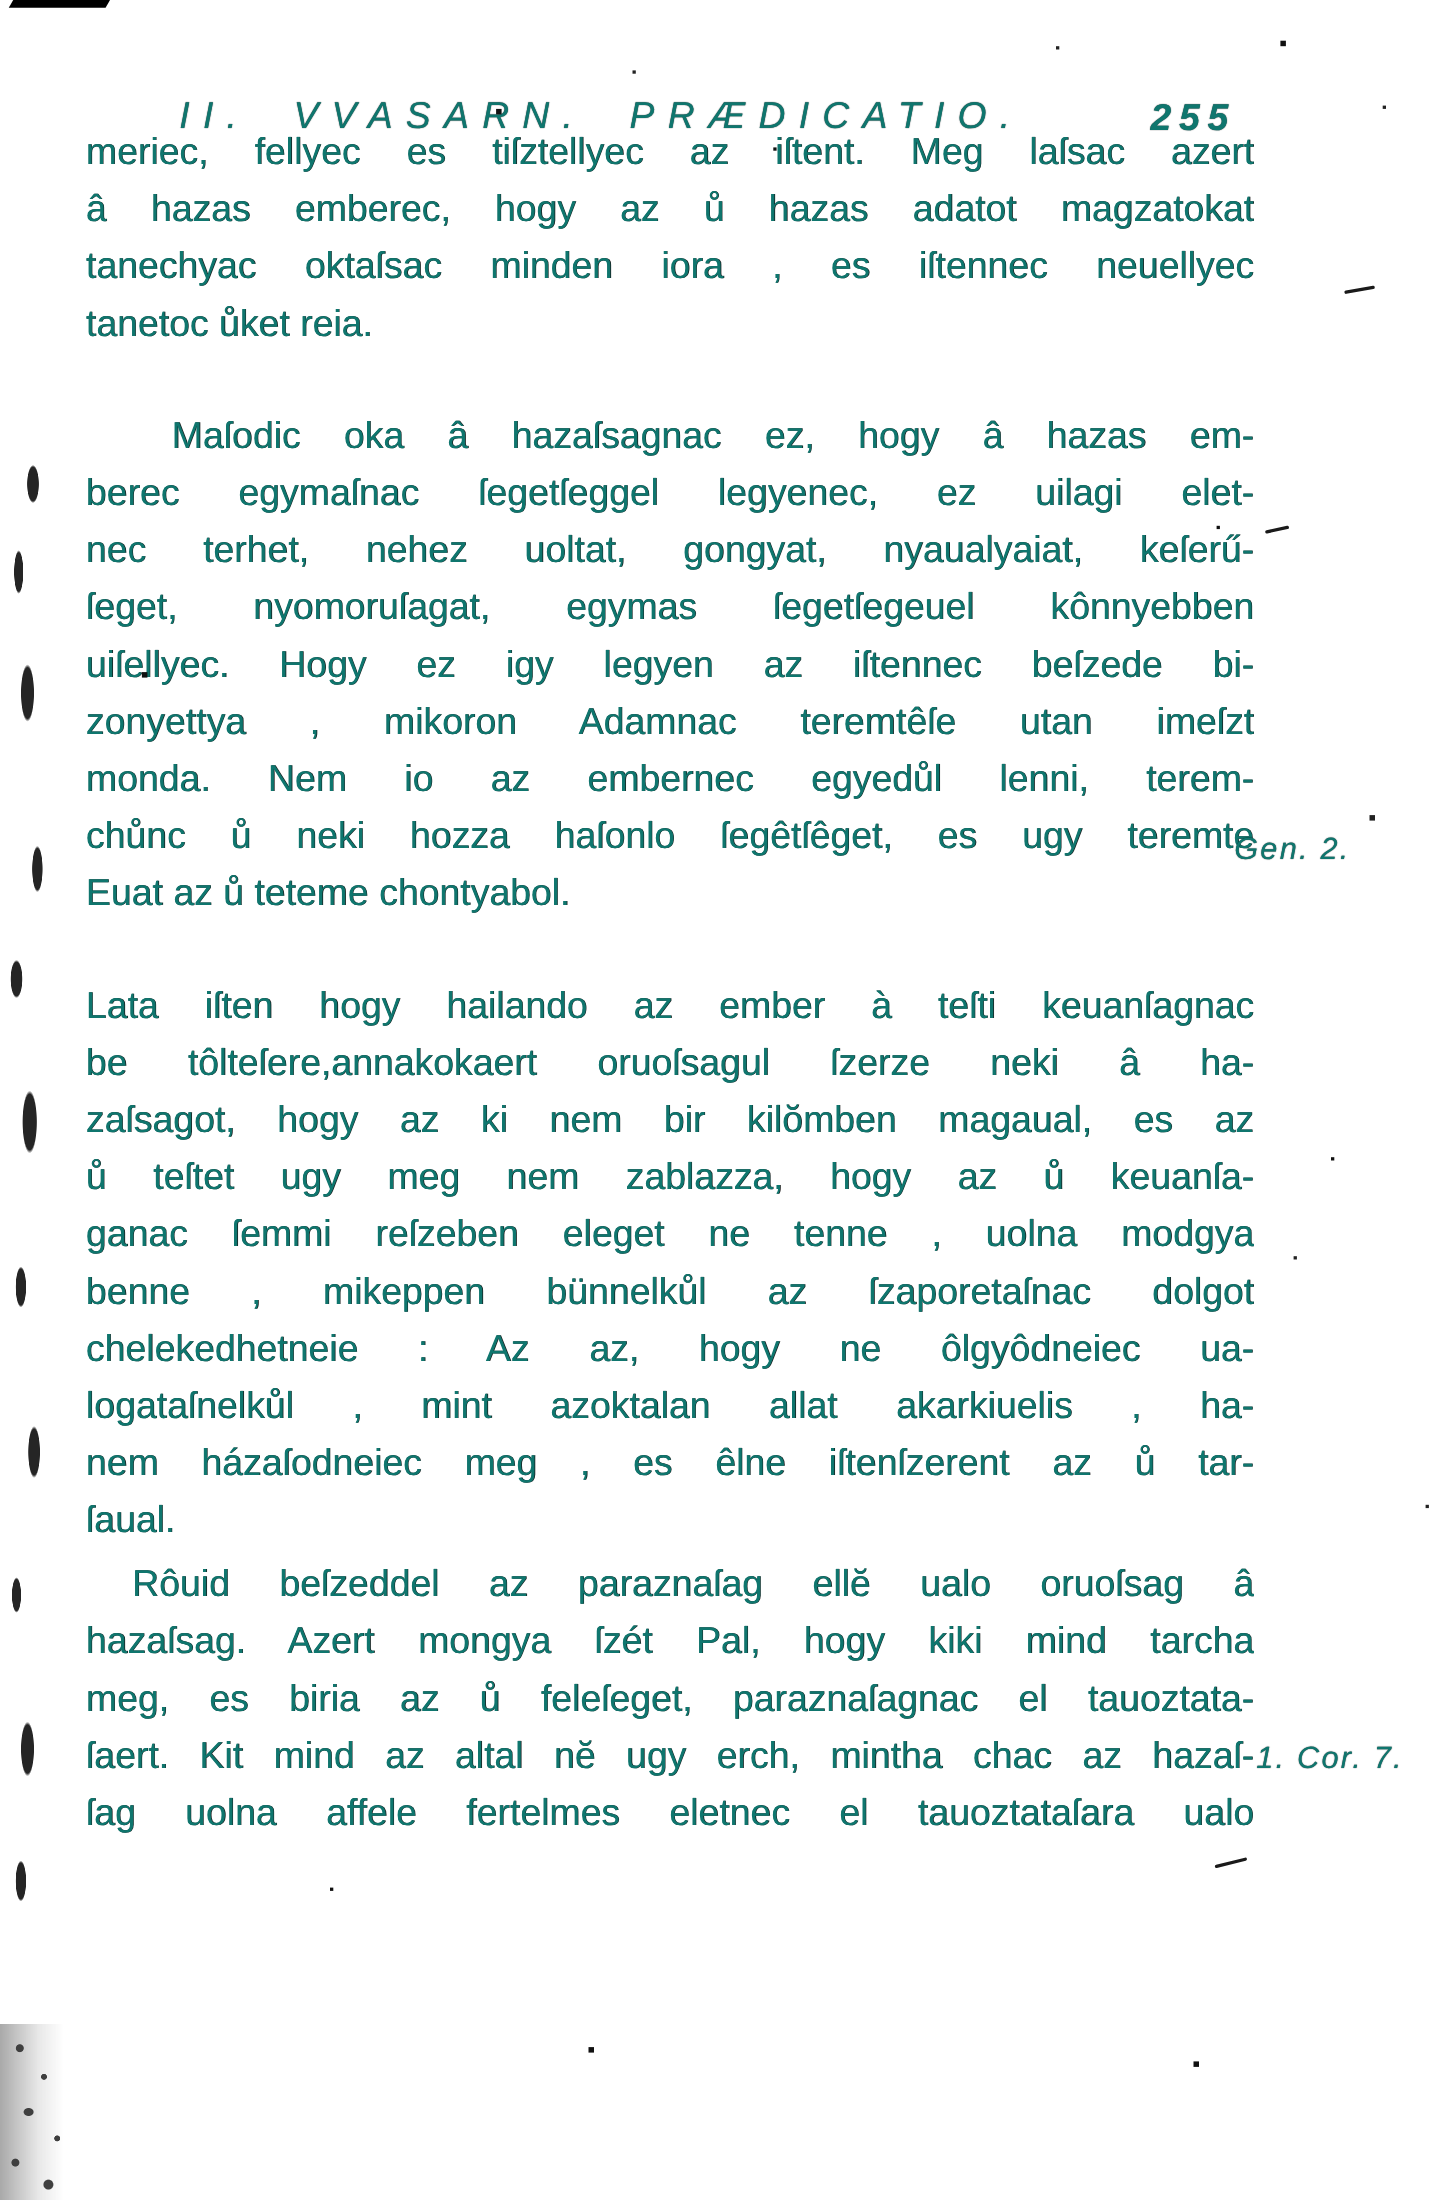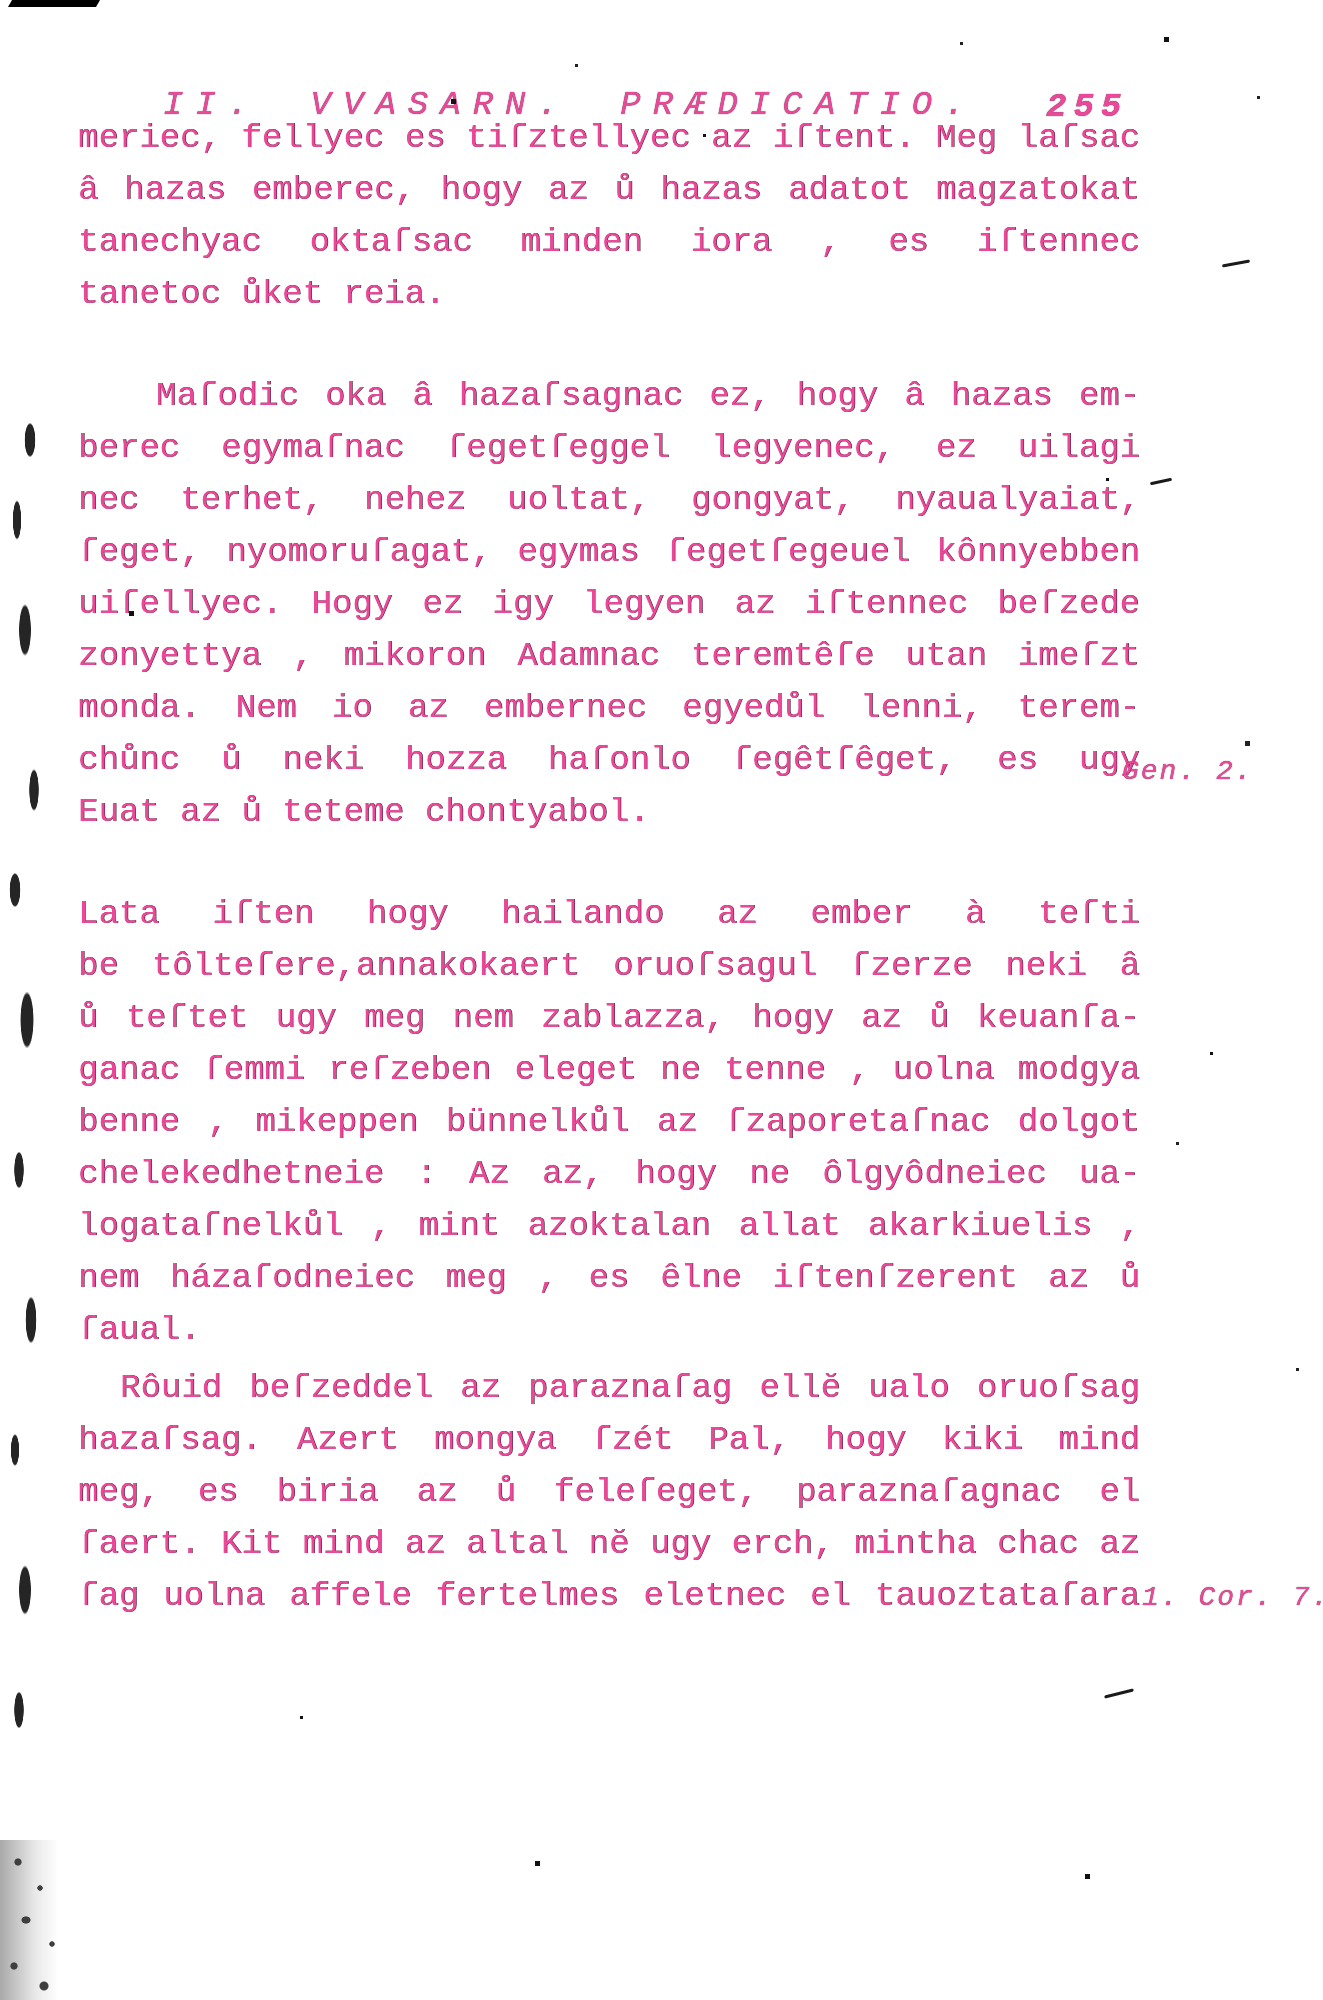--- a/index.html
+++ b/index.html
@@ -6,22 +6,22 @@
     margin: 0;
     padding: 0;
     background: #ffffff;
   }
   .page {
     position: relative;
     width: 1323px;
     height: 2000px;
     background: #ffffff;
     overflow: hidden;
-    font-family: Liberation Mono, monospace;
-    color: #ec4899;
+    font-family: Liberation Sans, sans-serif;
+    color: #0f766e;
   }
 
   
   .running-header-title {
     position: absolute;
     left: 163px;
     top: 86px;
     font-style: italic;
     font-size: 34px;
     letter-spacing: 12px;
@@ -168,20 +168,21 @@
         <div class="line">ſeget, nyomoruſagat, egymas ſegetſegeuel kônnyebben</div>
         <div class="line">uiſellyec. Hogy ez igy legyen az iſtennec beſzede bi-</div>
         <div class="line">zonyettya , mikoron Adamnac teremtêſe utan imeſzt</div>
         <div class="line">monda. Nem io az embernec egyedůl lenni, terem-</div>
         <div class="line">chůnc ů neki hozza haſonlo ſegêtſêget, es ugy teremte</div>
         <div class="line last-left">Euat az ů teteme chontyabol.</div>
       </div>
       <div class="para gap-lg">
         <div class="line">Lata iſten hogy hailando az ember à teſti keuanſagnac</div>
         <div class="line">be tôlteſere,annakokaert oruoſsagul ſzerze neki â ha-</div>
+        <div class="line">zaſsagot, hogy az ki nem bir kilŏmben magaual, es az</div>
         <div class="line">ů teſtet ugy meg nem zablazza, hogy az ů keuanſa-</div>
         <div class="line">ganac ſemmi reſzeben eleget ne tenne , uolna modgya</div>
         <div class="line">benne , mikeppen bünnelkůl az ſzaporetaſnac dolgot</div>
         <div class="line">chelekedhetneie : Az az, hogy ne ôlgyôdneiec ua-</div>
         <div class="line">logataſnelkůl , mint azoktalan allat akarkiuelis , ha-</div>
         <div class="line">nem házaſodneiec meg , es êlne iſtenſzerent az ů tar-</div>
         <div class="line last-left">ſaual.</div>
       </div>
       <div class="para gap-sm">
         <div class="line indent-sm">Rôuid beſzeddel az paraznaſag ellĕ ualo oruoſsag â</div>

